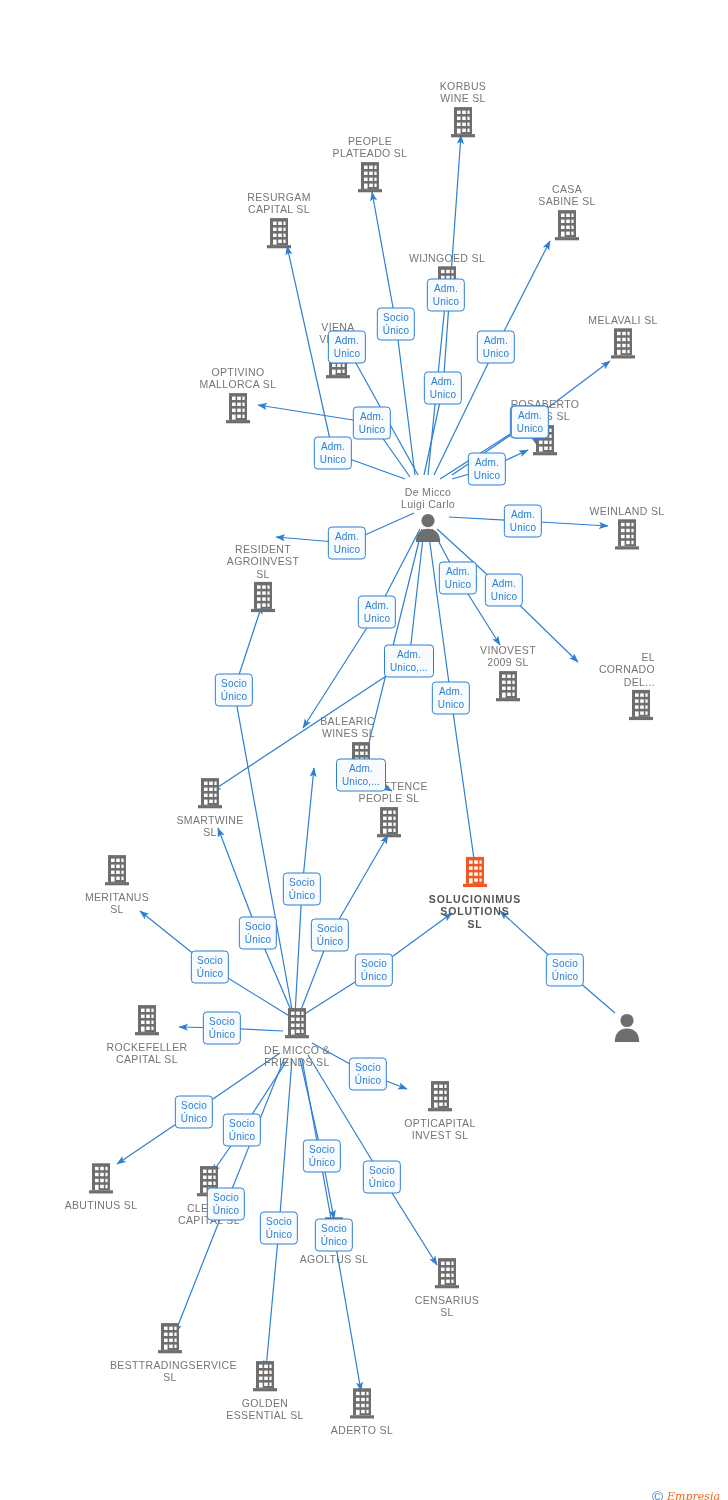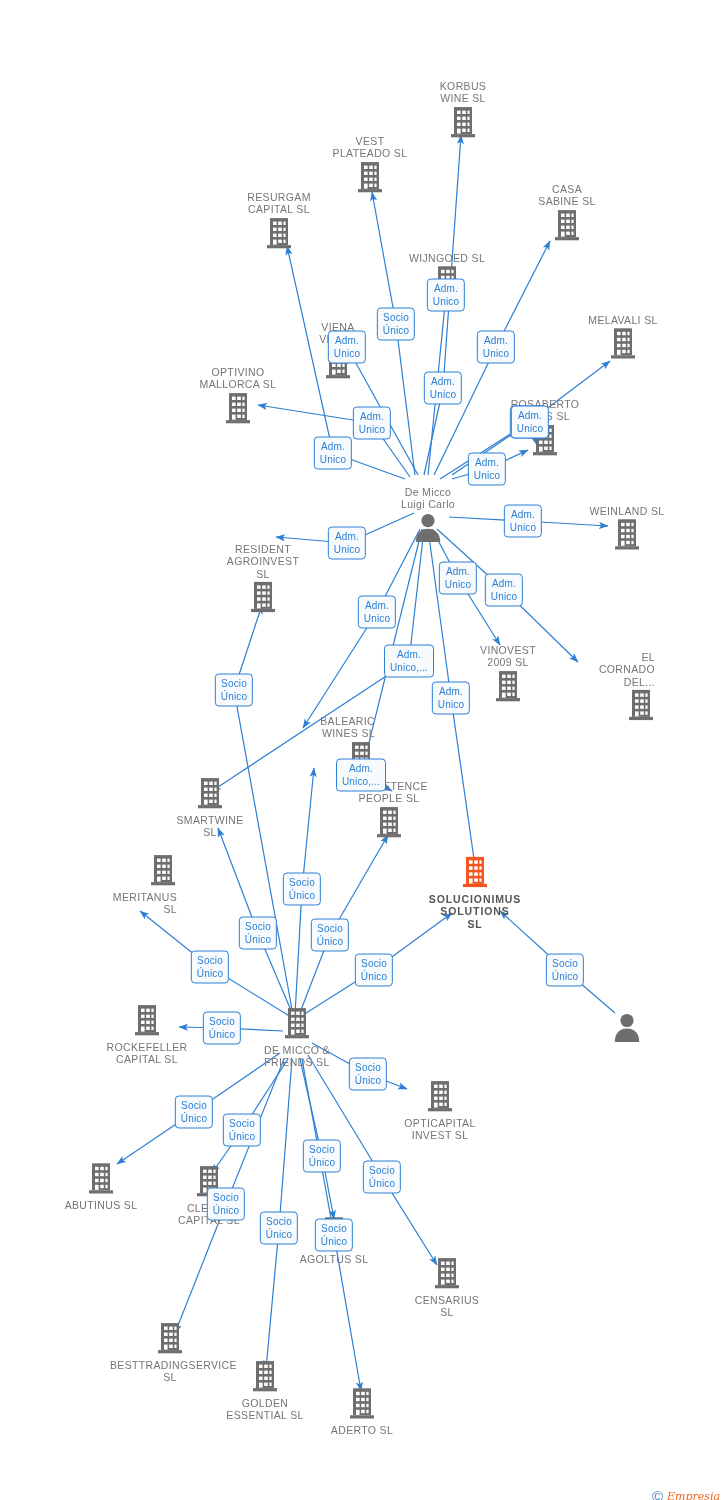--- a/index.html
+++ b/index.html
@@ -128,21 +128,21 @@
               <rect x="8" y="16.5" width="3.6" height="3.4"></rect>
               <rect x="13.2" y="16.5" width="3.6" height="3.4"></rect>
               <rect x="18.4" y="16.5" width="2.2" height="3.4"></rect>
               <rect x="8" y="22.5" width="3.6" height="5"></rect>
               <rect x="13.2" y="22.5" width="3.6" height="3.4"></rect>
               <rect x="18.4" y="22.5" width="2.2" height="3.4"></rect>
             </g>
           </svg></span>
       </div>
       <div class="node company labeltop" style="left: 370px; top: 153px;">
-        <span class="lbl">VEST
+        <span class="lbl">PEOPLE
 PLATEADO  SL</span>
         <span class="ico"><svg width="28" height="32" viewBox="0 0 28 32">
             <rect x="5" y="1" width="18" height="27" fill="#6e6e6e"></rect>
             <rect x="2" y="28" width="24" height="3.2" fill="#6e6e6e"></rect>
             <g fill="#fff">
               <rect x="8" y="4.5" width="3.6" height="3.4"></rect>
               <rect x="13.2" y="4.5" width="3.6" height="3.4"></rect>
               <rect x="18.4" y="4.5" width="2.2" height="3.4"></rect>
               <rect x="8" y="10.5" width="3.6" height="3.4"></rect>
               <rect x="13.2" y="10.5" width="3.6" height="3.4"></rect>
@@ -464,21 +464,21 @@
               <rect x="13.2" y="16.5" width="3.6" height="3.4"></rect>
               <rect x="18.4" y="16.5" width="2.2" height="3.4"></rect>
               <rect x="8" y="22.5" width="3.6" height="5"></rect>
               <rect x="13.2" y="22.5" width="3.6" height="3.4"></rect>
               <rect x="18.4" y="22.5" width="2.2" height="3.4"></rect>
             </g>
           </svg></span>
         <span class="lbl">SMARTWINE
 SL</span>
       </div>
-      <div class="node company" style="left: 117px; top: 872px; text-align: right;">
+      <div class="node company" style="left: 117px; top: 872px;">
         <span class="ico"><svg width="28" height="32" viewBox="0 0 28 32">
             <rect x="5" y="1" width="18" height="27" fill="#6e6e6e"></rect>
             <rect x="2" y="28" width="24" height="3.2" fill="#6e6e6e"></rect>
             <g fill="#fff">
               <rect x="8" y="4.5" width="3.6" height="3.4"></rect>
               <rect x="13.2" y="4.5" width="3.6" height="3.4"></rect>
               <rect x="18.4" y="4.5" width="2.2" height="3.4"></rect>
               <rect x="8" y="10.5" width="3.6" height="3.4"></rect>
               <rect x="13.2" y="10.5" width="3.6" height="3.4"></rect>
               <rect x="18.4" y="10.5" width="2.2" height="3.4"></rect>

